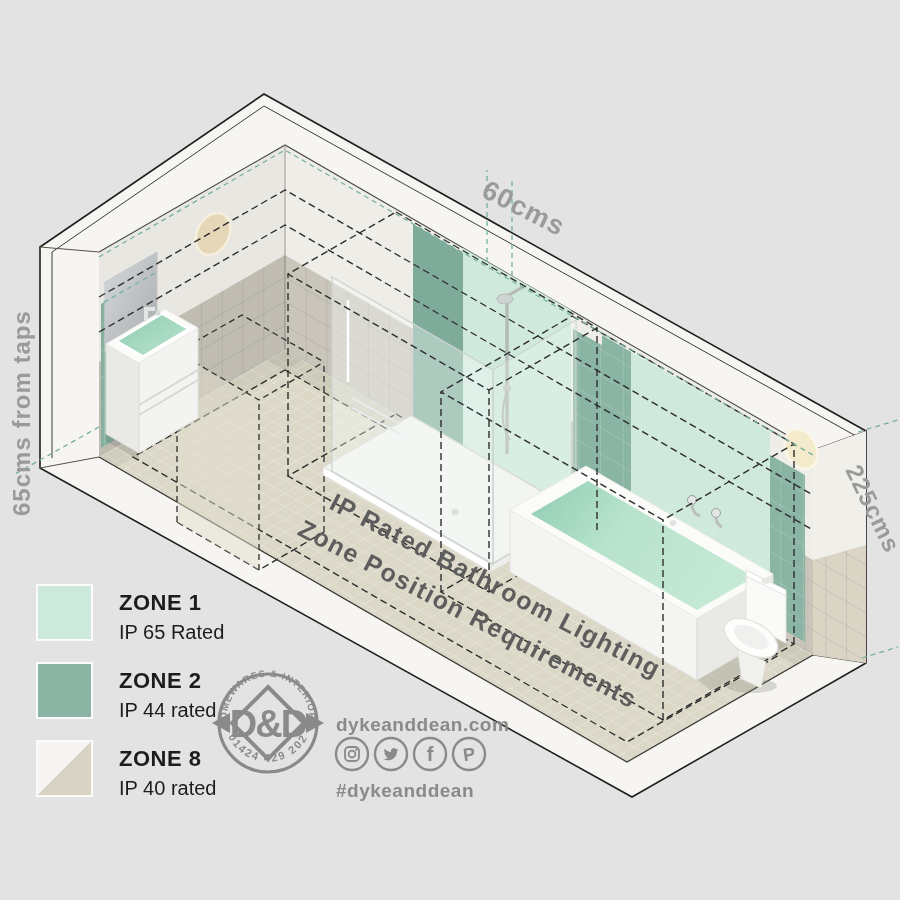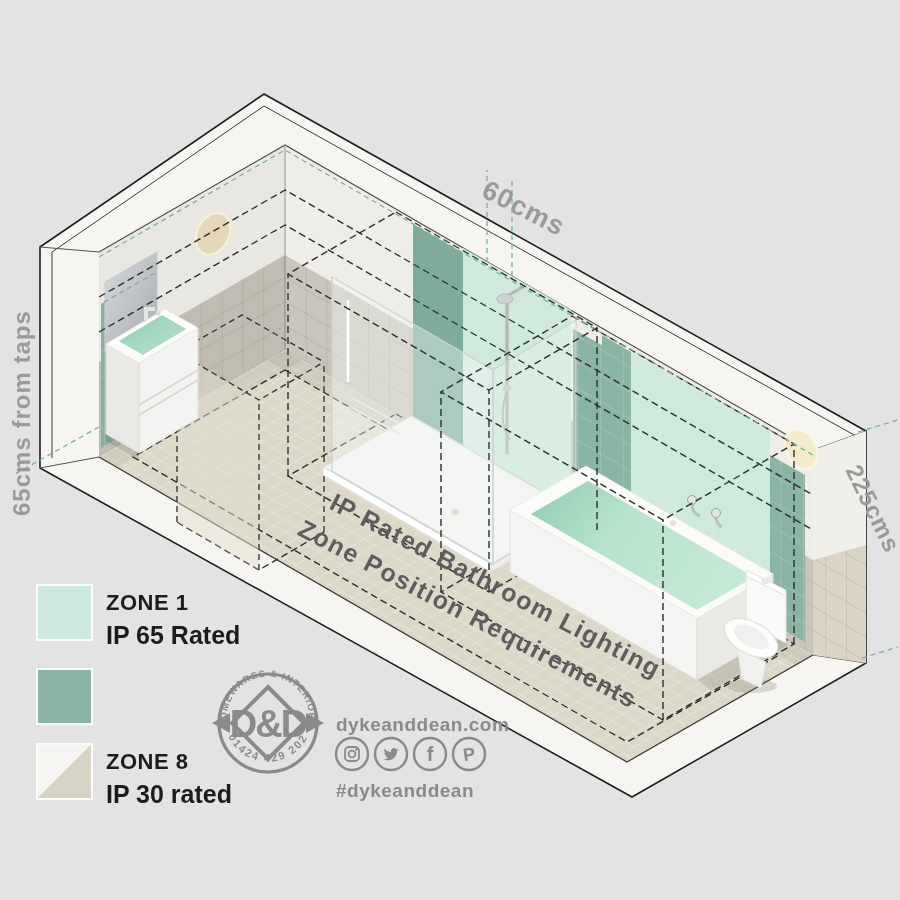--- a/index.html
+++ b/index.html
@@ -3,23 +3,23 @@
 <meta charset="utf-8">
 <style>
   html,body{margin:0;padding:0;background:#e3e3e3;}
   .stage{position:relative;width:900px;height:900px;background:#e3e3e3;overflow:hidden;
          font-family:"Liberation Sans",sans-serif;}
   svg text{font-family:"Liberation Sans",sans-serif;}
   .legend{position:absolute;left:36px;top:584px;}
   .legend-row{display:flex;align-items:flex-start;margin-bottom:18px;}
   .swatch{width:57px;height:57px;border:2px solid #fbfbfa;box-sizing:border-box;flex:0 0 auto;}
   .sw3{background:linear-gradient(135deg,#f6f5f2 49.5%,#d7d3c5 50%);}
-  .legend-text{margin-left:13px;padding-top:6px;color:#1c1c1c;}
+  .legend-text{margin-left:26px;padding-top:6px;color:#1c1c1c;}
   .zl{font-size:22px;font-weight:bold;letter-spacing:.5px;}
-  .rl{font-size:25px;font-weight:700;margin-top:5px;}
+  .rl{font-size:20px;font-weight:400;margin-top:5px;}
 </style>
 </head>
 <body>
 
 <div class="stage">
 <svg width="900" height="900" viewBox="0 0 900 900">
   <defs>
     <pattern id="pFloor" width="13" height="13" patternUnits="userSpaceOnUse" patternTransform="matrix(0.866,0.5,-0.866,0.5,285,350)">
       <path d="M0,0 L0,13 M0,0 L13,0" stroke="rgba(255,255,255,0.5)" stroke-width="1" fill="none"></path>
     </pattern>
@@ -250,22 +250,26 @@
   <div class="legend">
     <div class="legend-row">
       <div class="swatch" style="background: rgb(205, 232, 220);"></div>
       <div class="legend-text">
         <div class="zl">ZONE 1</div>
         <div class="rl">IP 65 Rated</div>
       </div>
     </div>
     <div class="legend-row">
       <div class="swatch" style="background: rgb(138, 180, 163);"></div>
+      <div class="legend-text">
+        <div class="zl">ZONE 2</div>
+        <div class="rl">IP 44 rated</div>
+      </div>
     </div>
     <div class="legend-row">
       <div class="swatch sw3"></div>
       <div class="legend-text">
         <div class="zl">ZONE 8</div>
-        <div class="rl">IP 30 rated</div>
+        <div class="rl">IP 40 rated</div>
       </div>
     </div>
   </div>
 </div>
 
 </body></html>

